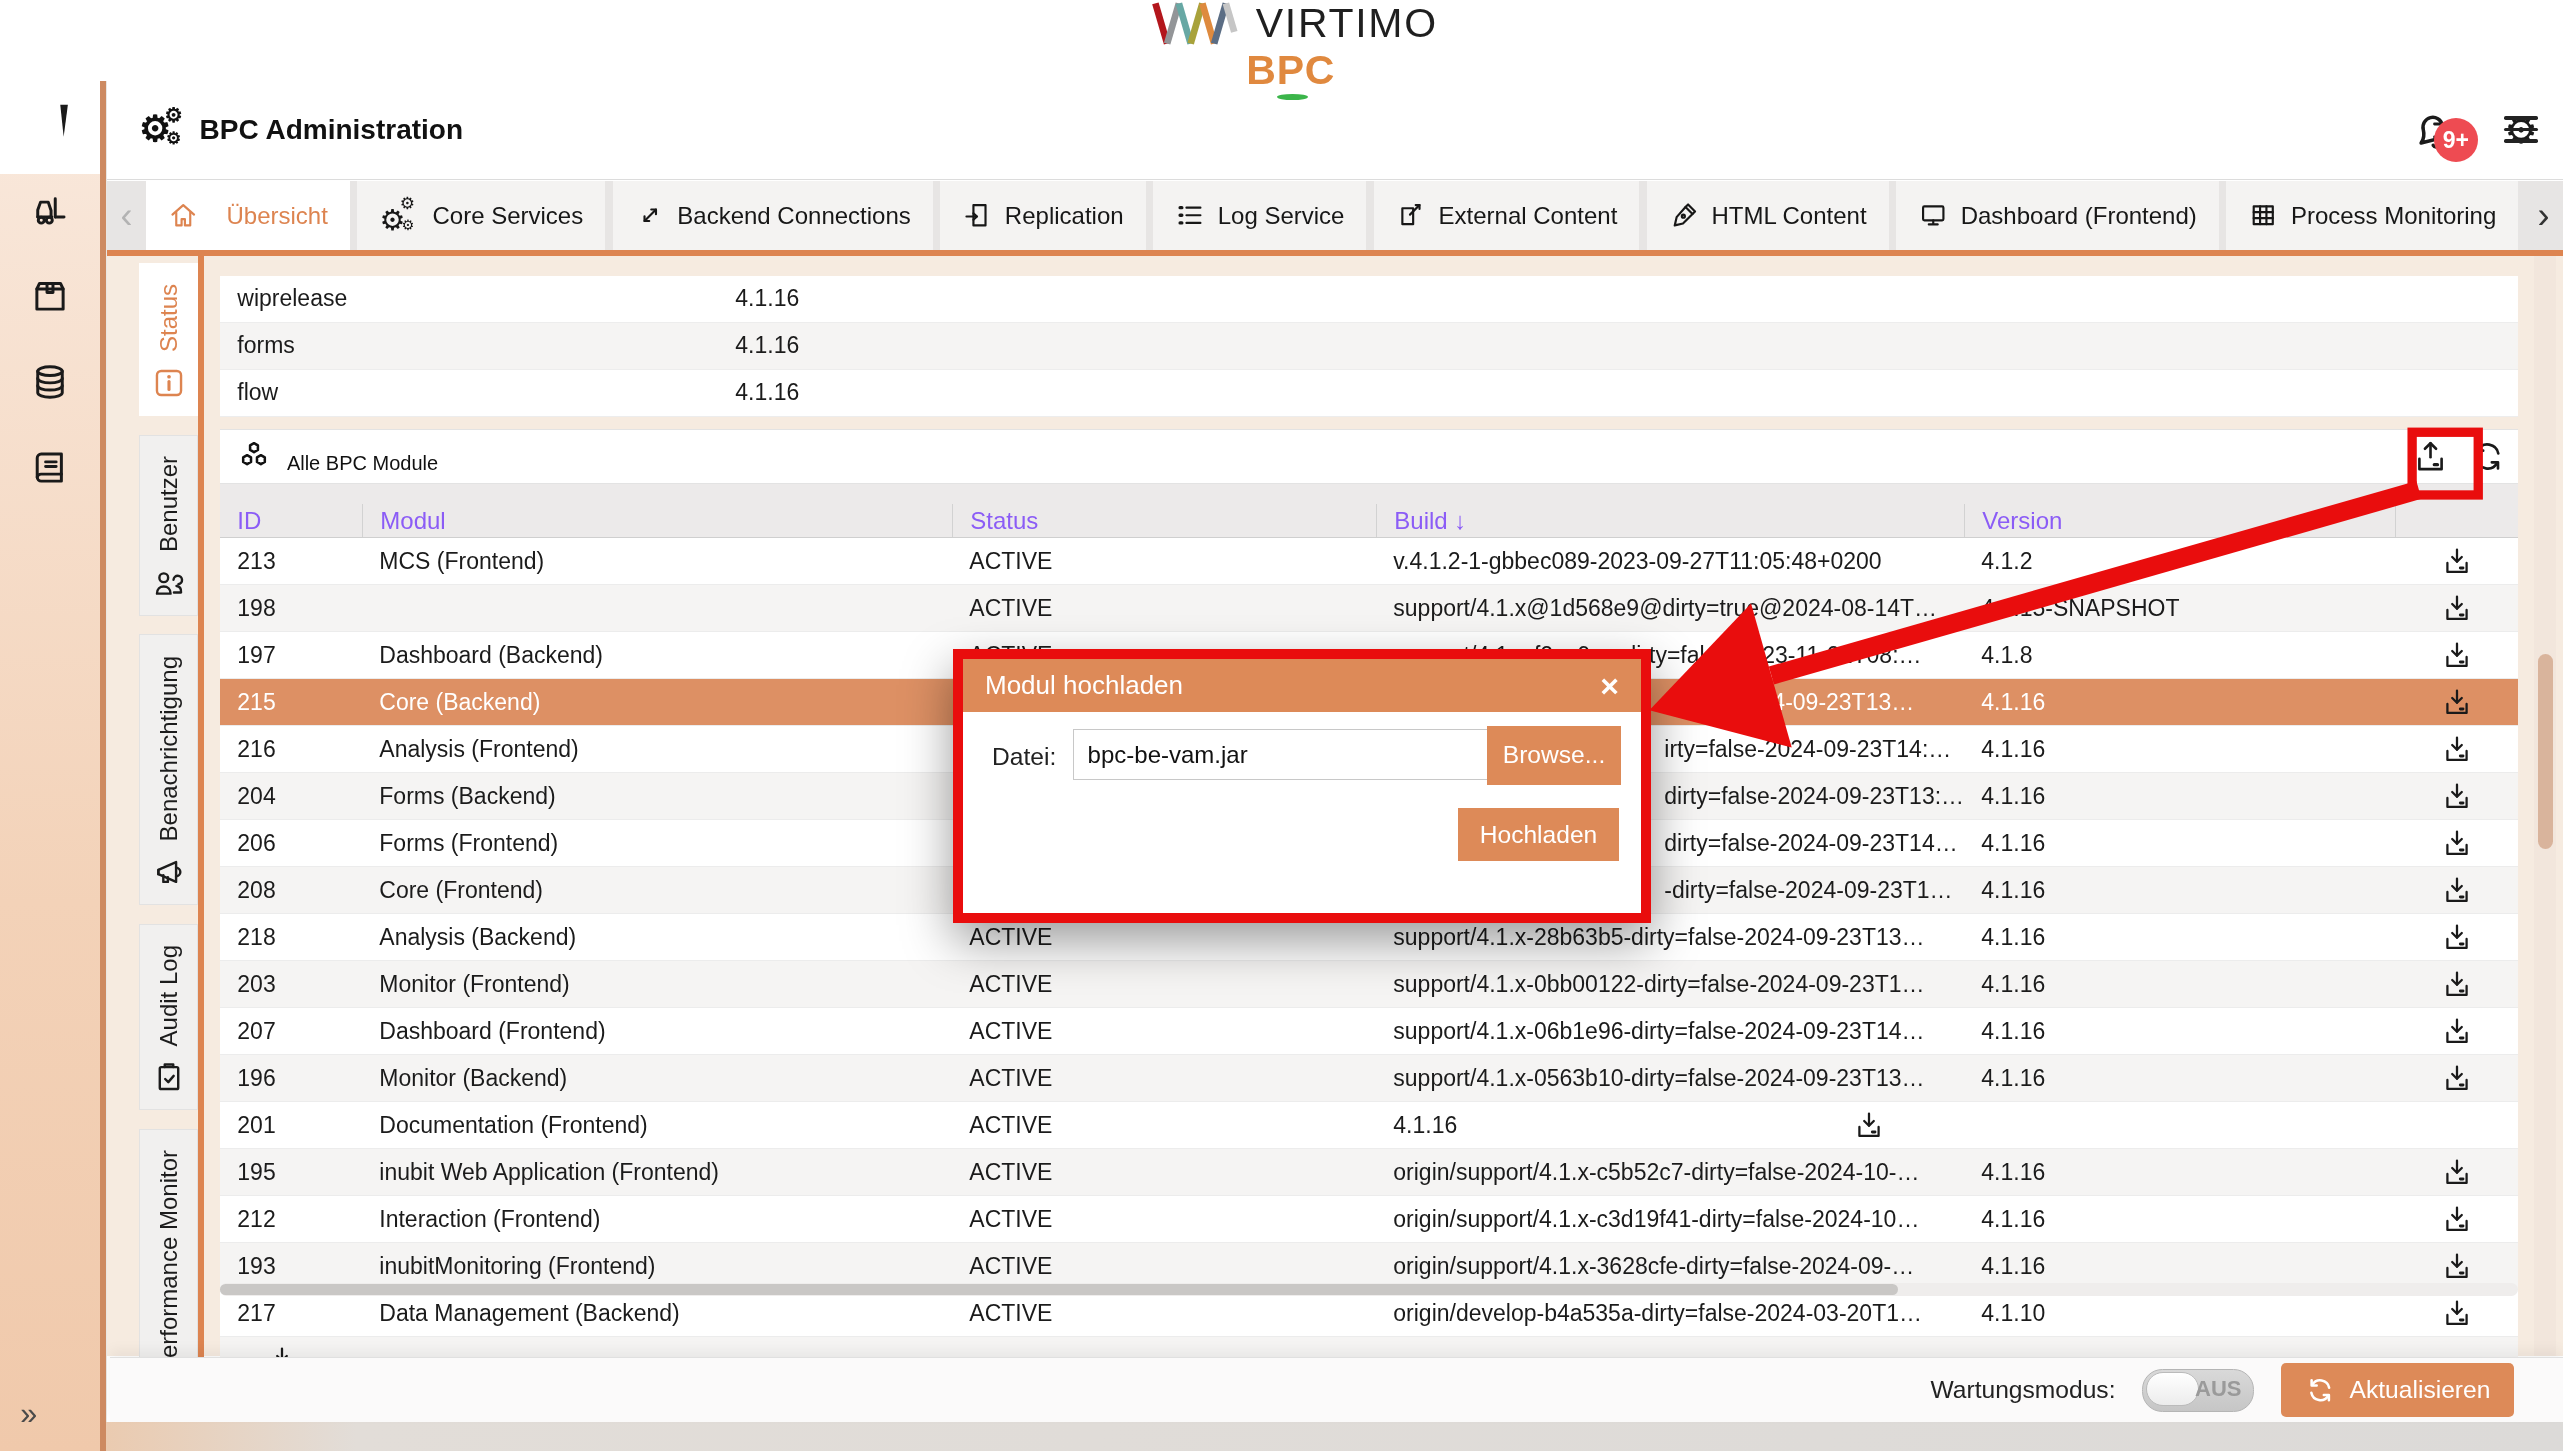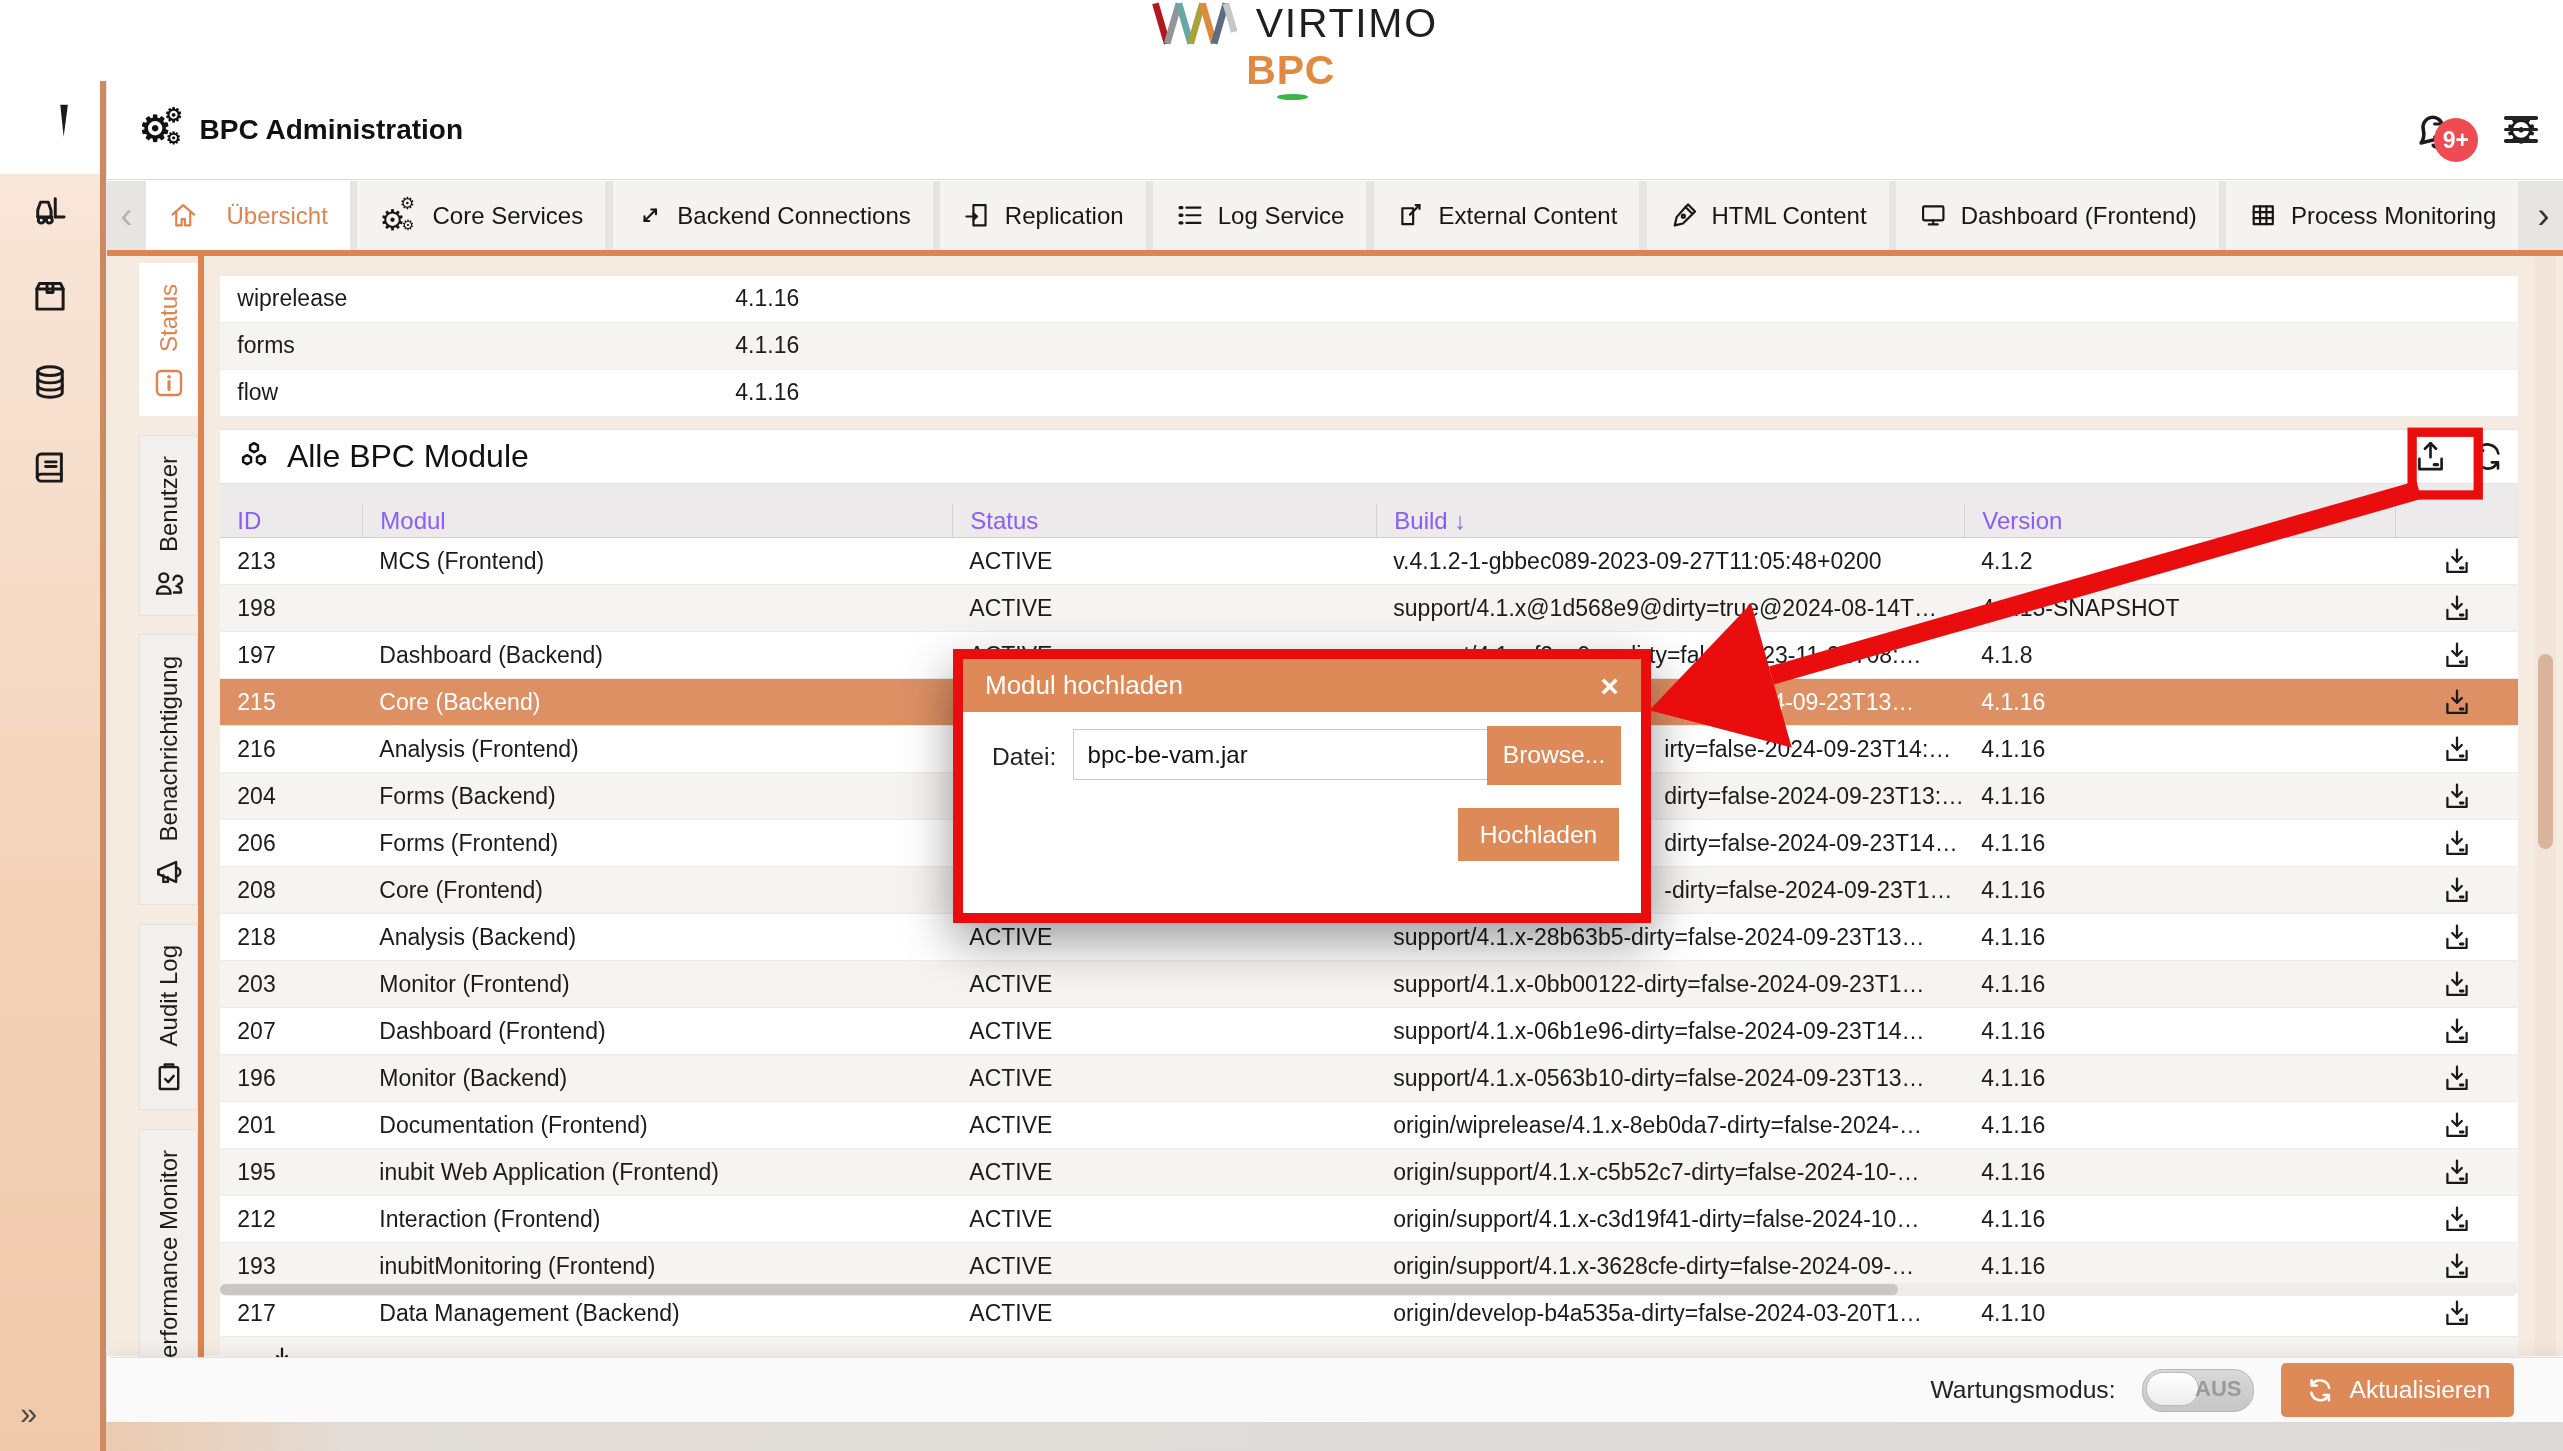--- a/index.html
+++ b/index.html
@@ -77,21 +77,21 @@
   .mini-table{position:absolute;left:15.3px;top:19.5px;width:2298px;background:#fff;}
   .mini-row{display:flex;height:46px;align-items:center;font-size:23px;border-bottom:0.8px solid #ededed;}
   .mini-row:nth-child(even){background:#f5f4f3;}
   .mini-name{width:498px;padding-left:17px;}
   .mini-ver{padding-left:0;}
 
   
   .module-panel{position:absolute;left:15.3px;top:173px;width:2298px;background:#fff;
                 border-top:1.7px solid #e3e3e3;}
   .mp-header{height:53px;display:flex;align-items:center;border-bottom:1.7px solid #e3e3e3;}
-  .mp-title{display:flex;align-items:center;gap:15.3px;margin-left:15.3px;font-size:32px;color:#111;}
+  .mp-title{display:flex;align-items:flex-end;gap:15.3px;margin-left:15.3px;font-size:20px;color:#111;}
   .mp-title svg.ic{width:36px;height:36px;}
   .mp-actions{margin-left:auto;margin-right:12px;display:flex;align-items:center;gap:20.3px;color:#1a1a1a;}
   .mp-actions svg.ic{width:37px;height:37px;cursor:pointer;}
 
   .mhead{display:flex;height:53px;background:#eceaea;border-bottom:1.7px solid #cfcfcf;}
   .mhead .th{display:flex;align-items:center;padding-left:17px;font-size:24px;color:#8b5cf6;
              border-left:1.7px solid #d2d2d2;box-sizing:border-box;white-space:nowrap;margin-top:20px;}
   .mhead .th:first-child{border-left:none;}
   .c-id{width:142px;flex:none;}
   .c-modul{width:590px;flex:none;}
@@ -637,21 +637,20 @@
                 <div class="c-dl">
                   <span><svg class="ic " width="30.5" height="30.5" viewBox="0 0 38 38">
                       <use href="#i-download"></use>
                     </svg></span>
                 </div>
               </div>
               <div class="mrow">
                 <div class="c-id">201</div>
                 <div class="c-modul">Documentation (Frontend)</div>
                 <div class="c-status">ACTIVE</div>
-                <div class="c-build">origin/wiprelease/4.1.x-8eb0da7-dirty=false-2024-…</div>
                 <div class="c-ver">4.1.16</div>
                 <div class="c-dl">
                   <span><svg class="ic " width="30.5" height="30.5" viewBox="0 0 38 38">
                       <use href="#i-download"></use>
                     </svg></span>
                 </div>
               </div>
               <div class="mrow">
                 <div class="c-id">195</div>
                 <div class="c-modul">inubit Web Application (Frontend)</div>

